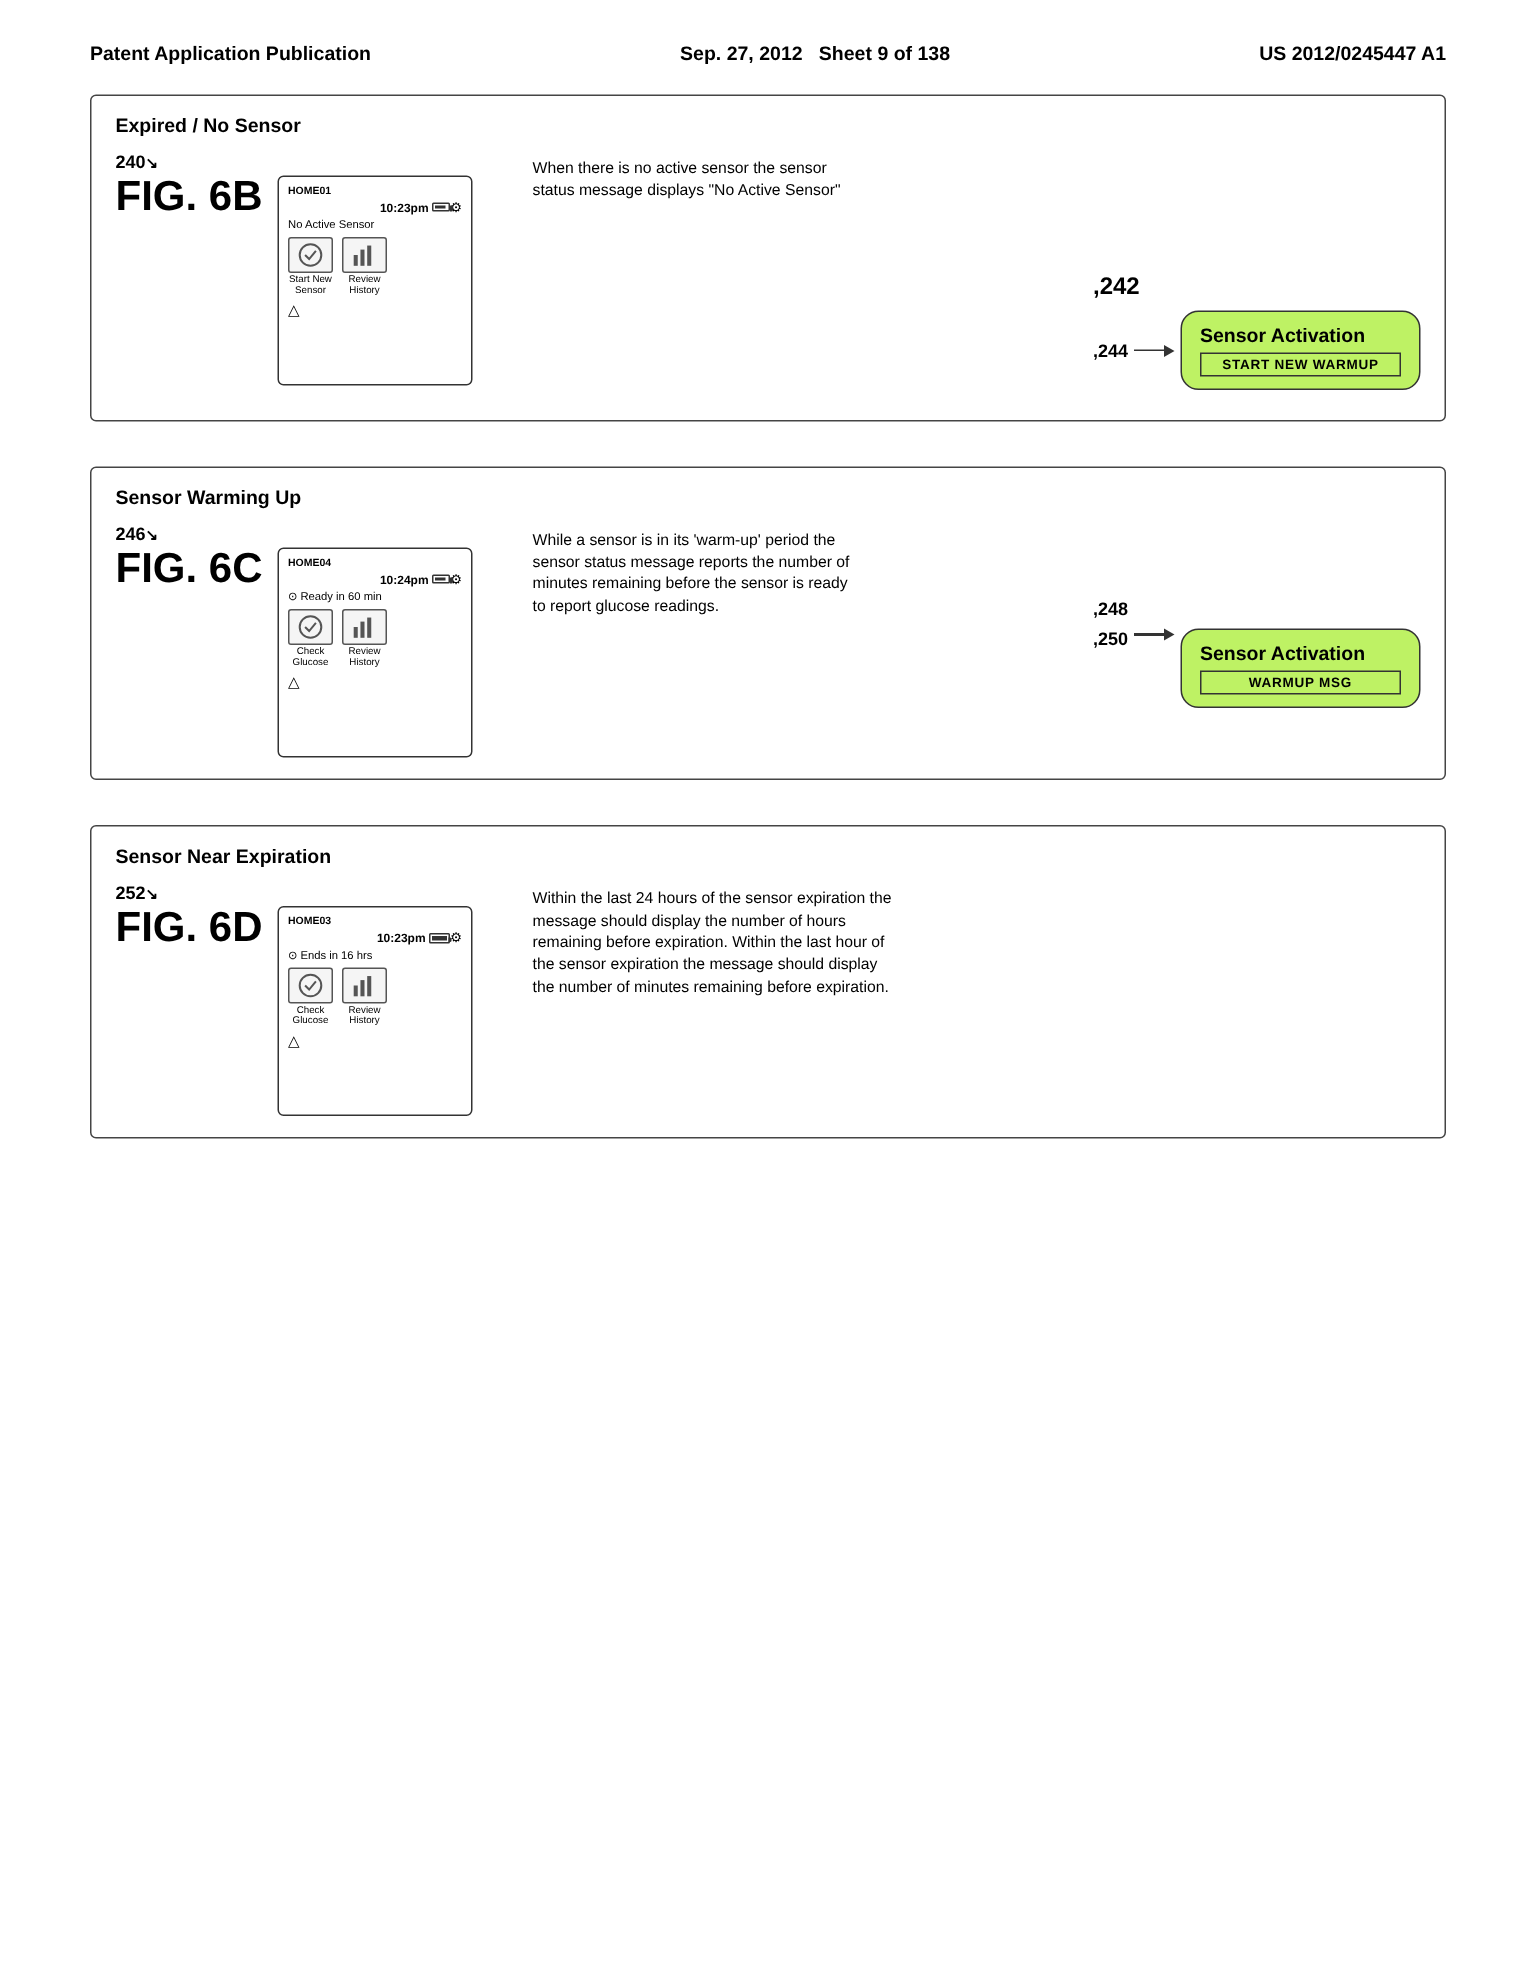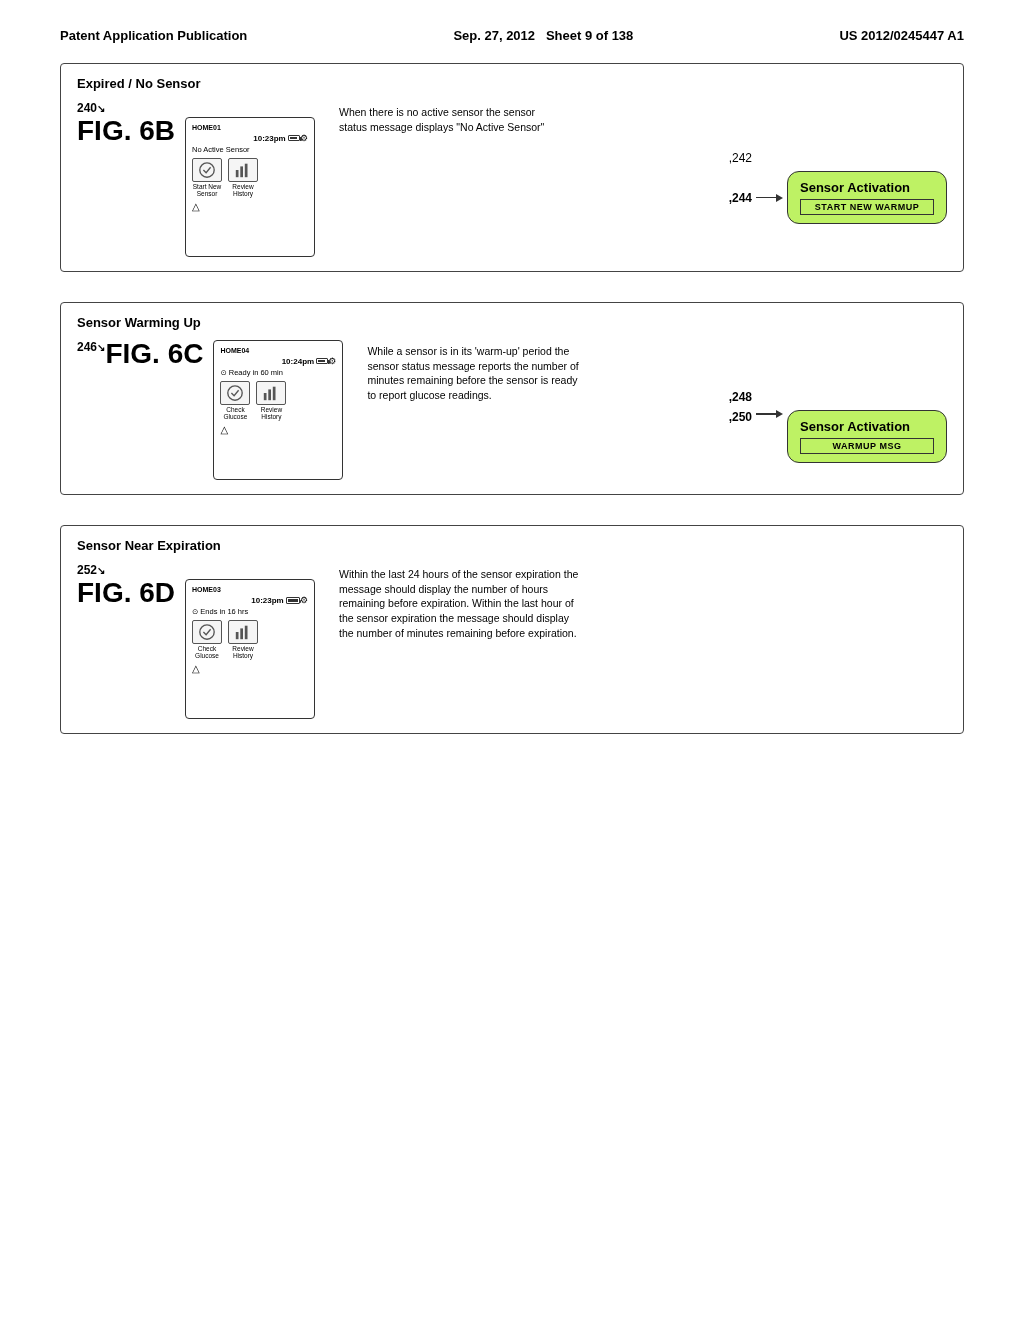--- a/index.html
+++ b/index.html
@@ -138,21 +138,21 @@
     .section-title {
       font-size: 13px;
       font-weight: bold;
       margin-bottom: 10px;
     }
 
     .section-inner {
       display: flex;
       flex-direction: row;
       align-items: flex-start;
-      gap: 0;
+      gap: 16px;
     }
 
     .right-description {
       font-size: 10.5px;
       line-height: 1.4;
       max-width: 260px;
       margin-left: 10px;
       margin-top: 8px;
     }
 
@@ -271,21 +271,21 @@
           </div>
         </div>
       </div>
 
       <div class="right-description" style="max-width:220px;margin-left:16px;margin-top:4px;">
         When there is no active sensor the sensor status message displays "No Active Sensor"
       </div>
 
       <div style="display:flex;flex-direction:column;margin-left:auto;align-items:flex-start;margin-top:50px;">
         <div style="display:flex;align-items:center;margin-bottom:6px;">
-          <span style="font-size:12px;font-weight:normal;margin-right:2px;">,242</span>
+          <span style="font-size:16px;font-weight:bold;margin-right:2px;margin-top:32px;">,242</span>
         </div>
         <div style="display:flex;align-items:center;margin-bottom:6px;">
           <span style="font-size:12px;font-weight:bold;margin-right:4px;">,244</span>
           <div class="horiz-arrow">
             <div class="horiz-line" style="width:20px;"></div>
             <div class="arrowhead-right"></div>
           </div>
           <div class="callout-box" style="margin-left:4px;">
             <div class="callout-title">Sensor Activation</div>
             <div class="callout-sub">START NEW WARMUP</div>
@@ -293,21 +293,21 @@
         </div>
       </div>
 
     </div>
   </div>
 
   <div class="section-container">
     <div class="section-title">Sensor Warming Up</div>
     <div class="section-inner">
 
-      <div style="display:flex;flex-direction:row;align-items:flex-start;margin-right:8px;">
+      <div style="display:flex;flex-direction:column;align-items:flex-start;margin-right:8px;">
         <span style="font-size:12px;font-weight:bold;margin-bottom:2px;">246<span style="font-size:10px;">↘</span></span>
         <div style="display:flex;align-items:flex-start;">
           <div style="margin-right:10px;">
             <div class="fig-line">FIG. 6C</div>
           </div>
           <div class="device-box">
             <div class="device-label">HOME04</div>
             <div class="device-header-row">
               <span class="device-time">10:24pm <span class="battery-icon"><span class="battery-fill"></span></span></span>
               <span class="gear-icon">⚙</span>

